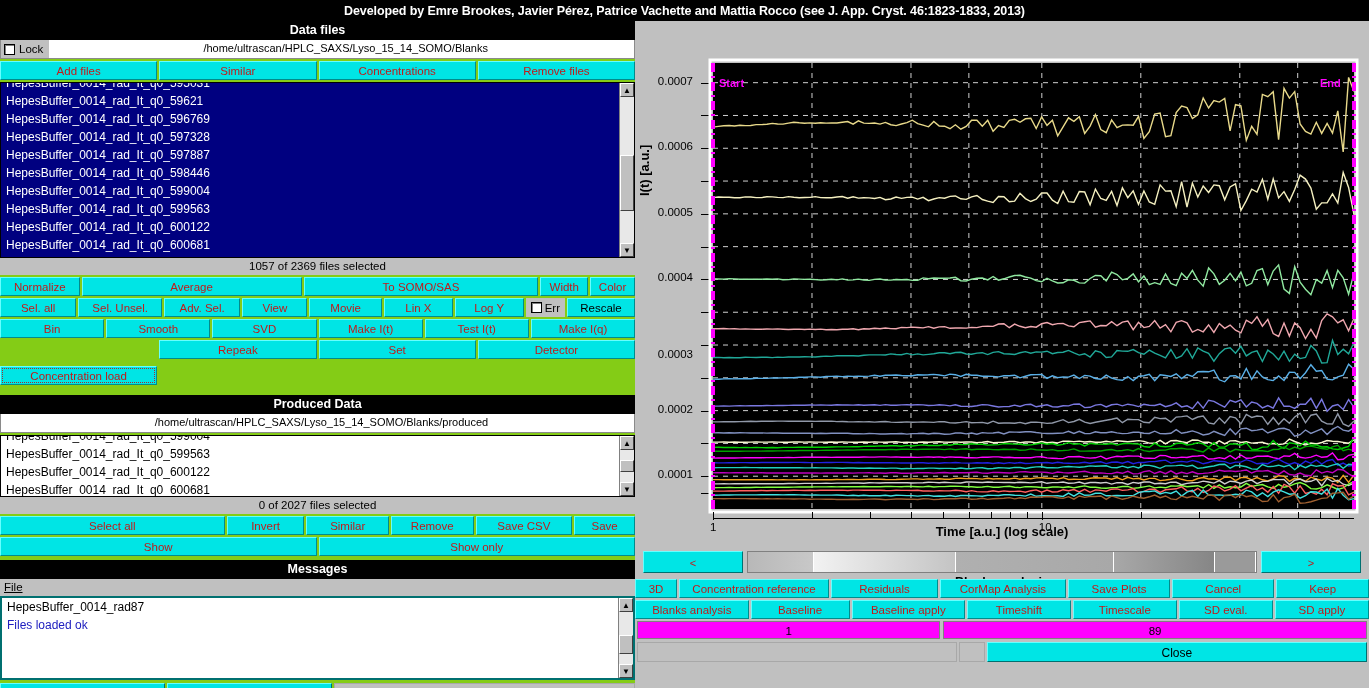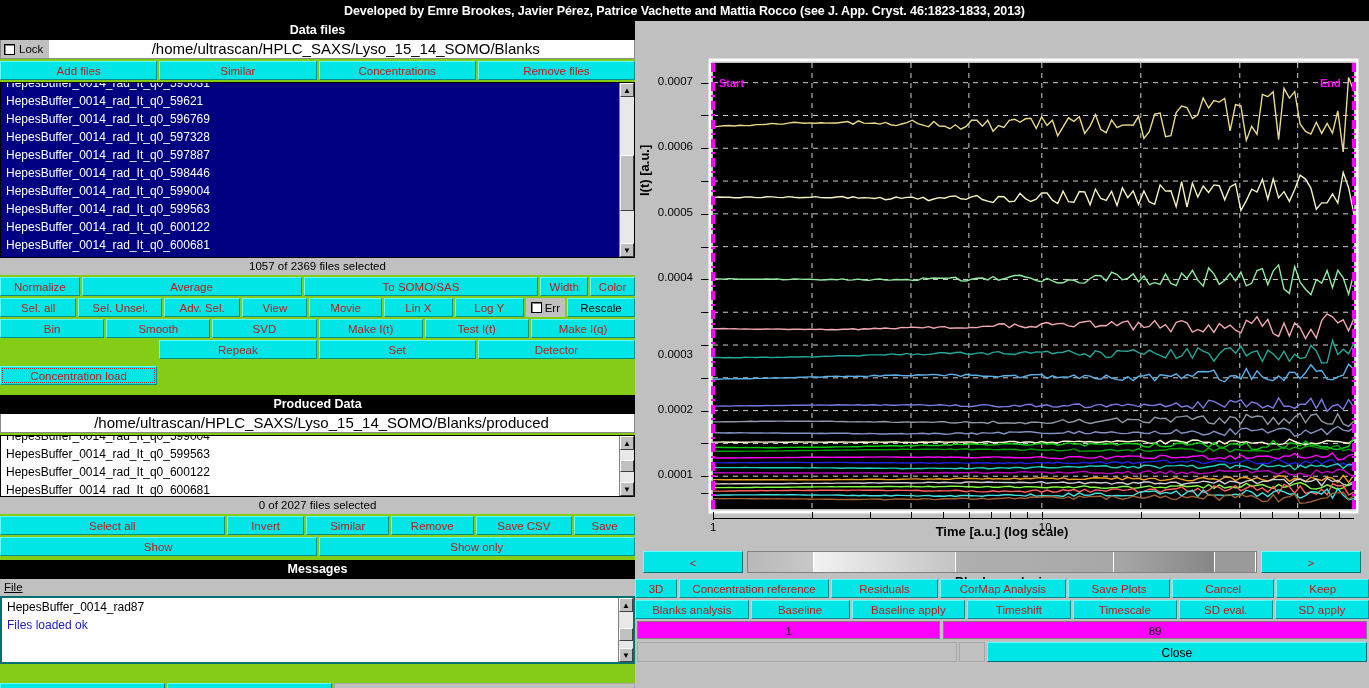--- a/index.html
+++ b/index.html
@@ -23,21 +23,21 @@
   #left { position:absolute; left:0; top:21px; width:635px; height:667px; background:#84cc16; }
 
   .sec-title {
     background:#000; color:#fff; font-size:12.5px; font-weight:bold;
     text-align:center; height:19px; line-height:19px;
   }
   .pathrow { display:flex; height:19px; background:#fff; border:1px solid #8a8a8a; border-top:none;}
   .lockbox { display:flex; align-items:center; gap:4px; background:#c0c0c0; padding:0 6px 0 3px; height:100%; }
   .cbx { width:11px; height:11px; background:#fff; border:1px solid #000; box-shadow: inset 1px 1px 0 #808080; }
   .lockbox span { font-size:11.5px; color:#000; }
-  .pathtxt { flex:1; text-align:center; font-size:15px; line-height:17px; color:#000; background:#fff;margin-left:8px; }
+  .pathtxt { flex:1; text-align:center; font-size:11px; line-height:17px; color:#000; background:#fff;margin-left:8px; }
 
   .btnrow { display:flex; width:100%; gap:2px; margin-top:2px; }
   .btn {
     background:#00e5e5; color:#c01a1a; font-size:11.5px;
     text-align:center; height:19px; line-height:19px;
     border-top:1px solid #66ffff; border-left:1px solid #66ffff;
     border-right:1px solid #008c8c; border-bottom:1px solid #008c8c;
     flex:1; white-space:nowrap; overflow:hidden;
     cursor:default; user-select:none;
   }
@@ -224,21 +224,21 @@
       </div>
     <div class="btnrow" id="pd-r2">
         <div class="btn" style="flex: 1 1 0%;">Show</div>
         <div class="btn" style="flex: 1 1 0%;">Show only</div>
       </div>
 
     <div class="sec-title" style="margin-top:4px;">Messages</div>
     <div class="msgmenu">
       <u>File</u>
     </div>
-    <div class="listbox white" style="height:68px; border:2px solid #007070;">
+    <div class="listbox white" style="height:84px; border:2px solid #007070;">
       <div class="listinner" id="msg-list">
           <div class="lrow">HepesBuffer_0014_rad87</div>
           <div class="lrow" style="color: rgb(32, 32, 192);">Files loaded ok</div>
         </div>
       <div class="sbar">
         <div class="sbtn">▲</div>
         <div class="strack">
           <div class="sthumb" style="top:45%; height:35%;"></div>
         </div>
         <div class="sbtn">▼</div>

